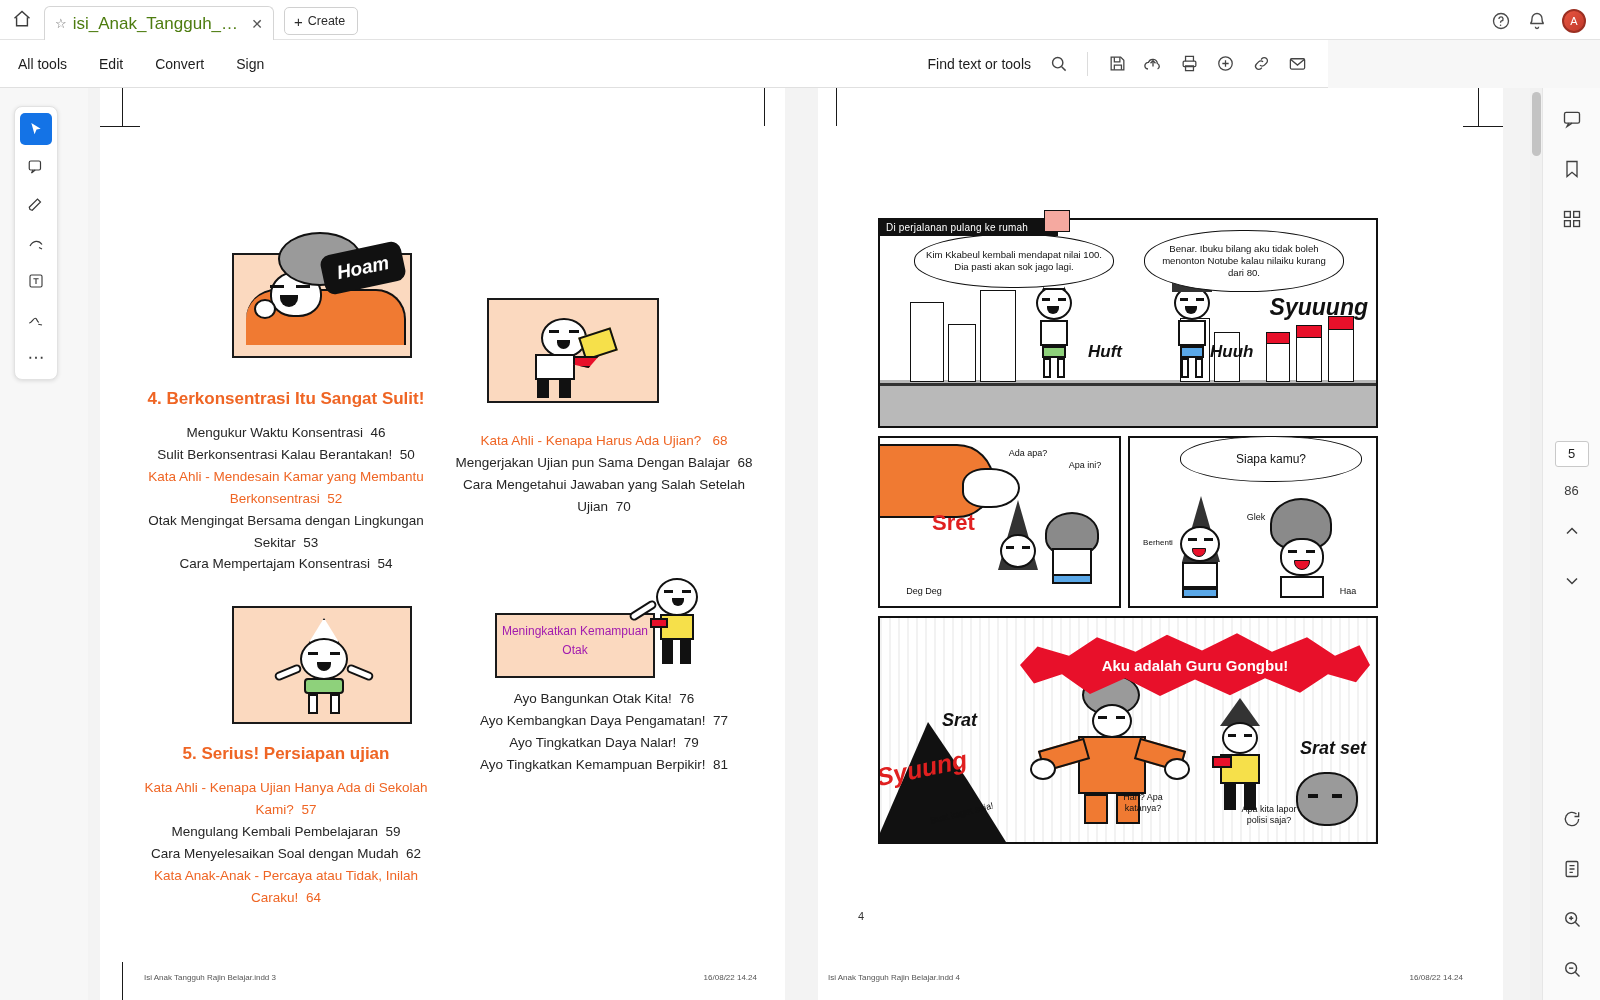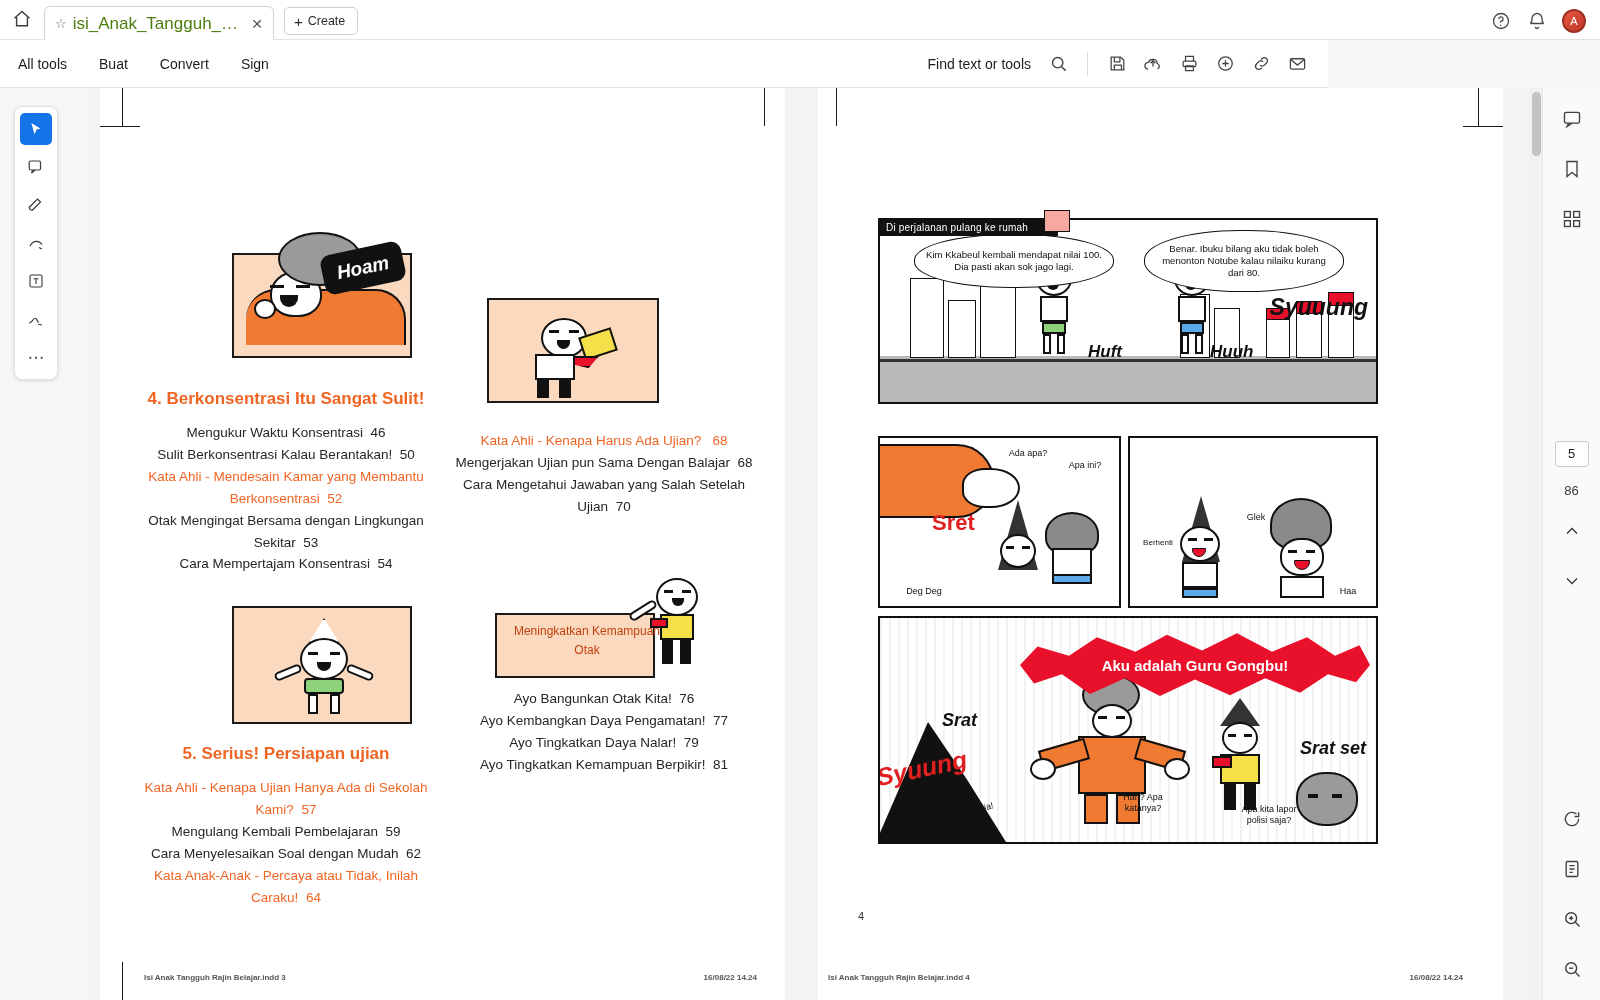--- a/index.html
+++ b/index.html
@@ -144,21 +144,21 @@
 
   .starburst {
     position: absolute; background: #e8102a; color: #fff; font-weight: bold;
     font-size: 15px; display: flex; align-items: center; justify-content: center;
     clip-path: polygon(0% 50%, 5% 22%, 14% 36%, 22% 8%, 33% 30%, 42% 4%, 52% 28%,
       62% 2%, 72% 30%, 82% 8%, 90% 36%, 97% 20%, 100% 50%, 96% 76%, 88% 64%,
       80% 92%, 70% 70%, 60% 96%, 50% 72%, 40% 97%, 30% 70%, 20% 94%, 12% 64%, 4% 78%);
     text-align: center;
   }
 
-  .footer-txt { position: absolute; font-size: 8px; color: #555; font-weight: bold; }
+  .footer-txt { position: absolute; font-size: 8px; color: #555; }
   .pagenum { position: absolute; font-size: 11px; color: #333; }
 
   .ground {
     position: absolute; background: #b9b9b9;
   }
   .bldg { position: absolute; background: #fff; border: 1.5px solid #111; }
   .hair { position: absolute; background: #9a9a9a; border: 2px solid #111; border-radius: 50%; }
 </style>
 </head>
 <body>
@@ -196,21 +196,21 @@
         </svg>
       </div>
       <div class="avatar">
         <span>A</span>
       </div>
     </div>
   </div>
 
   <div class="menubar">
     <div class="menu-item">All tools</div>
-    <div class="menu-item">Buat</div>
+    <div class="menu-item">Edit</div>
     <div class="menu-item">Convert</div>
     <div class="menu-item">Sign</div>
 
     <div class="menu-right">
       <span class="find-label">Find text or tools</span>
       <div class="micon">
         <svg width="19" height="19" viewBox="0 0 24 24" fill="none" stroke="currentColor" stroke-width="1.8">
           <circle cx="11" cy="11" r="6.5"></circle>
             <path d="M16 16l5 5"></path>
         </svg>
@@ -392,21 +392,21 @@
           <div class="toc-line">
             <span>Mengerjakan Ujian pun Sama Dengan Balajar</span>&nbsp;&nbsp;<span class="toc-num">68</span>
           </div>
           <div class="toc-line">
             <span>Cara Mengetahui Jawaban yang Salah Setelah Ujian</span>&nbsp;&nbsp;<span class="toc-num">70</span>
           </div>
         </div>
       </div>
 
       <div class="imgbox" style="left:395px;top:525px;width:160px;height:65px;"></div>
-      <div style="position:absolute;left:412px;top:534px;width:150px;text-align:center;color:#c2410c;font-size:12px;line-height:1.55;">
+      <div style="position:absolute;left:400px;top:534px;width:150px;text-align:center;color:#a21caf;font-size:12px;line-height:1.55;">
         <span>Meningkatkan Kemampuan Otak</span>
       </div>
       <div style="position:absolute;left:520px;top:482px;width:90px;height:115px;">
         <div style="position:absolute;left:36px;top:8px;width:42px;height:38px;background:#fff;border:2px solid #111;border-radius:50%;"></div>
         <div style="position:absolute;left:44px;top:20px;width:9px;height:3px;background:#111;"></div>
         <div style="position:absolute;left:62px;top:20px;width:9px;height:3px;background:#111;"></div>
         <div style="position:absolute;left:52px;top:28px;width:12px;height:8px;background:#111;border-radius:0 0 6px 6px;"></div>
         <div style="position:absolute;left:40px;top:44px;width:34px;height:26px;background:#f6e04a;border:2px solid #111;"></div>
         <div style="position:absolute;left:30px;top:48px;width:18px;height:10px;background:#e8102a;border:2px solid #111;"></div>
         <div style="position:absolute;left:42px;top:70px;width:11px;height:24px;background:#111;"></div>
@@ -431,21 +431,21 @@
 
       <div class="footer-txt" style="left:44px;top:885px;">Isi Anak Tangguh Rajin Belajar.indd   3</div>
       <div class="footer-txt" style="right:28px;top:885px;">16/08/22   14.24</div>
     </div>
 
     <div class="page right">
       <div class="crop" style="left:18px;top:0;width:1px;height:38px;"></div>
       <div class="crop" style="left:660px;top:0;width:1px;height:38px;"></div>
       <div class="crop" style="left:645px;top:38px;width:40px;height:1px;"></div>
 
-      <div class="panel" style="left:60px;top:130px;width:500px;height:186px;">
+      <div class="panel" style="left:60px;top:130px;width:500px;height:210px;">
         <div class="ground" style="left:0;bottom:0;width:500px;height:46px;"></div>
         <div style="position:absolute;left:0;bottom:40px;width:500px;height:3px;background:#333;"></div>
 
         <div class="bldg" style="left:30px;bottom:44px;width:34px;height:80px;"></div>
         <div class="bldg" style="left:68px;bottom:44px;width:28px;height:58px;"></div>
         <div class="bldg" style="left:100px;bottom:44px;width:36px;height:92px;"></div>
         <div class="bldg" style="left:300px;bottom:44px;width:30px;height:64px;"></div>
         <div class="bldg" style="left:334px;bottom:44px;width:26px;height:50px;"></div>
 
         <div style="position:absolute;right:22px;bottom:44px;width:26px;height:54px;background:#fff;border:1.5px solid #111;"></div>
@@ -519,20 +519,23 @@
         <div style="position:absolute;left:140px;top:60px;width:62px;height:52px;background:#8a8a8a;border:2px solid #111;border-radius:50% 50% 38% 38%;"></div>
         <div style="position:absolute;left:150px;top:100px;width:44px;height:38px;background:#fff;border:2px solid #111;border-radius:46%;"></div>
         <div style="position:absolute;left:158px;top:112px;width:9px;height:3px;background:#111;"></div>
         <div style="position:absolute;left:176px;top:112px;width:9px;height:3px;background:#111;"></div>
         <div style="position:absolute;left:164px;top:122px;width:16px;height:10px;background:#e8102a;border:1.5px solid #111;border-radius:0 0 8px 8px;"></div>
         <div style="position:absolute;left:150px;top:138px;width:44px;height:22px;background:#fff;border:2px solid #111;"></div>
         <div class="smalltxt" style="left:108px;top:74px;width:36px;">Glek</div>
         <div class="smalltxt" style="left:4px;top:100px;width:48px;font-size:8px;">Berhenti</div>
         <div class="smalltxt" style="left:200px;top:148px;width:36px;">Haa</div>
       </div>
+      <div class="bubble" style="left:362px;top:348px;width:182px;height:46px;font-size:12px;">
+        <span>Siapa kamu?</span>
+      </div>
 
       <div class="panel" style="left:60px;top:528px;width:500px;height:228px;">
 
         <div style="position:absolute;inset:0;background:
           repeating-linear-gradient(90deg, rgba(0,0,0,.05) 0 2px, transparent 2px 9px);"></div>
 
         <div style="position:absolute;left:-4px;bottom:0;width:130px;height:120px;background:#111;clip-path:polygon(40% 0,70% 48%,100% 100%,0 100%);"></div>
 
         <div style="position:absolute;left:150px;top:56px;width:160px;height:150px;">
           <div style="position:absolute;left:52px;top:0;width:58px;height:42px;background:#9a9a9a;border:2px solid #111;border-radius:50%;"></div>

